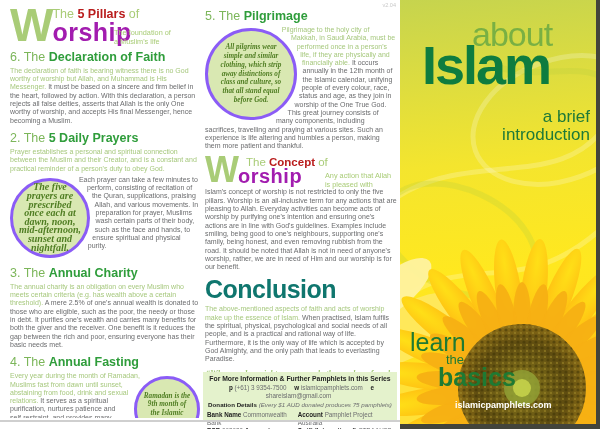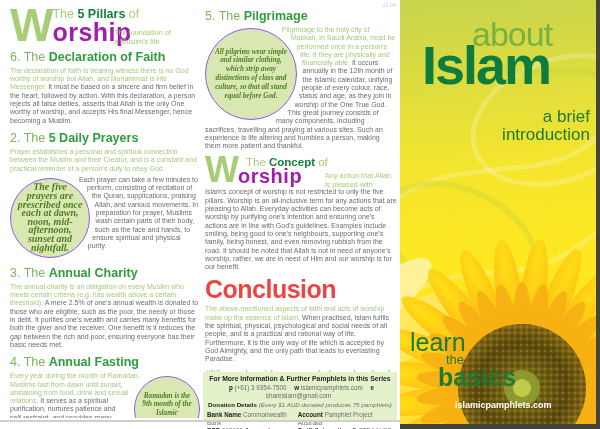--- a/index.html
+++ b/index.html
@@ -10,49 +10,49 @@
   .col { position:absolute; top:8px; overflow:hidden; }
   .col-left  { left:10px;  width:190px; height:410px; }
   .col-mid   { left:205px; width:192px; height:410px; }
 
   
   .wlogo { position:relative; display:flex; align-items:flex-start; }
   .bigW  { font-weight:700; color:#a9cc77; line-height:0.78; letter-spacing:-2px; }
   .wlogo-main .bigW { font-size:46px; }
   .wlines { margin-left:1px; }
   .wl1 { color:#a9cc77; font-size:12.5px; line-height:13px; }
-  .wl1 b { color:#15803d; font-weight:700; }
+  .wl1 b { color:#b91c1c; font-weight:700; }
   .wl2 { color:#a21caf; font-weight:700; letter-spacing:0.5px; }
   .wlogo-main .wl2 { font-size:25px; line-height:22px; }
   .wsub { position:absolute; color:#a9cc77; font-size:7.3px; line-height:8.6px; white-space:pre-line; }
   .wlogo-main .wsub { left:104px; top:21px; }
   .wlogo-concept { margin-top:6px; }
   .wlogo-concept .bigW { font-size:36px; }
   .wlogo-concept .wl1 { font-size:11.5px; line-height:12px;margin-left:8px; }
   .wlogo-concept .wl2 { font-size:20px; line-height:17px; }
   .wlogo-concept .wsub { left:120px; top:16px; }
 
   
   .sec-h { font-size:12.5px; line-height:13px; font-weight:400; color:#7cb65a; margin-top:7px; }
   .sec-h b { color:#2f9d3b; font-weight:700; }
   p.small { font-size:7px; line-height:8.3px; margin-top:3px; }
   .lead { color:#a6c87d; }
   .gray { color:#6b6c6e; }
 
   .wrap { margin-top:3px; }
   .wrap:after { content:""; display:block; clear:both; }
-  .circle { border-radius:50%; background:#d9e8b2; border:1px solid #8b5cf6;
+  .circle { border-radius:50%; background:#d9e8b2; border:3px solid #8b5cf6;
             display:flex; align-items:center; justify-content:center; text-align:center;
             font-family:"Liberation Serif","DejaVu Serif",serif; font-style:italic;
             color:#4f7d22; font-weight:700; }
   .c-prayers  { float:left;  width:80px; height:80px; font-size:10px; line-height:8.6px; margin:2px 6px 2px 0; shape-outside:circle(50%); padding:6px; }
   .c-ramadan  { float:right; width:66px; height:66px; font-size:7.2px; line-height:8.8px; margin:4px 0 2px 6px; shape-outside:circle(50%); padding:6px; }
   .c-pilgrims { float:left;  width:92px; height:92px; font-size:7.2px; line-height:8.8px; margin:2px 6px 2px 0; shape-outside:circle(50%); padding:8px; }
 
-  .conclusion-h { font-size:25px; line-height:26px; font-weight:700; color:#ef4444; margin-top:5px; letter-spacing:-0.5px; }
+  .conclusion-h { font-size:25px; line-height:26px; font-weight:700; color:#0f766e; margin-top:5px; letter-spacing:-0.5px; }
 
   .quote { margin-top:5px; text-align:center; font-family:"Liberation Serif","DejaVu Serif",serif;
            font-style:italic; font-weight:700; color:#a2c878; font-size:8.4px; line-height:10px; }
 
   .version { position:absolute; left:366px; top:2px; width:30px; text-align:right; font-size:5.5px; color:#c8c8c8; }
 
   
   .footer-box { position:absolute; left:203px; top:372px; width:194px; height:48px;
                 background:#e4f2cc; padding:3px 4px 2px 4px; }
   .fb-row1 { text-align:center; font-size:6.8px; font-weight:700; color:#232323; line-height:8px; }

